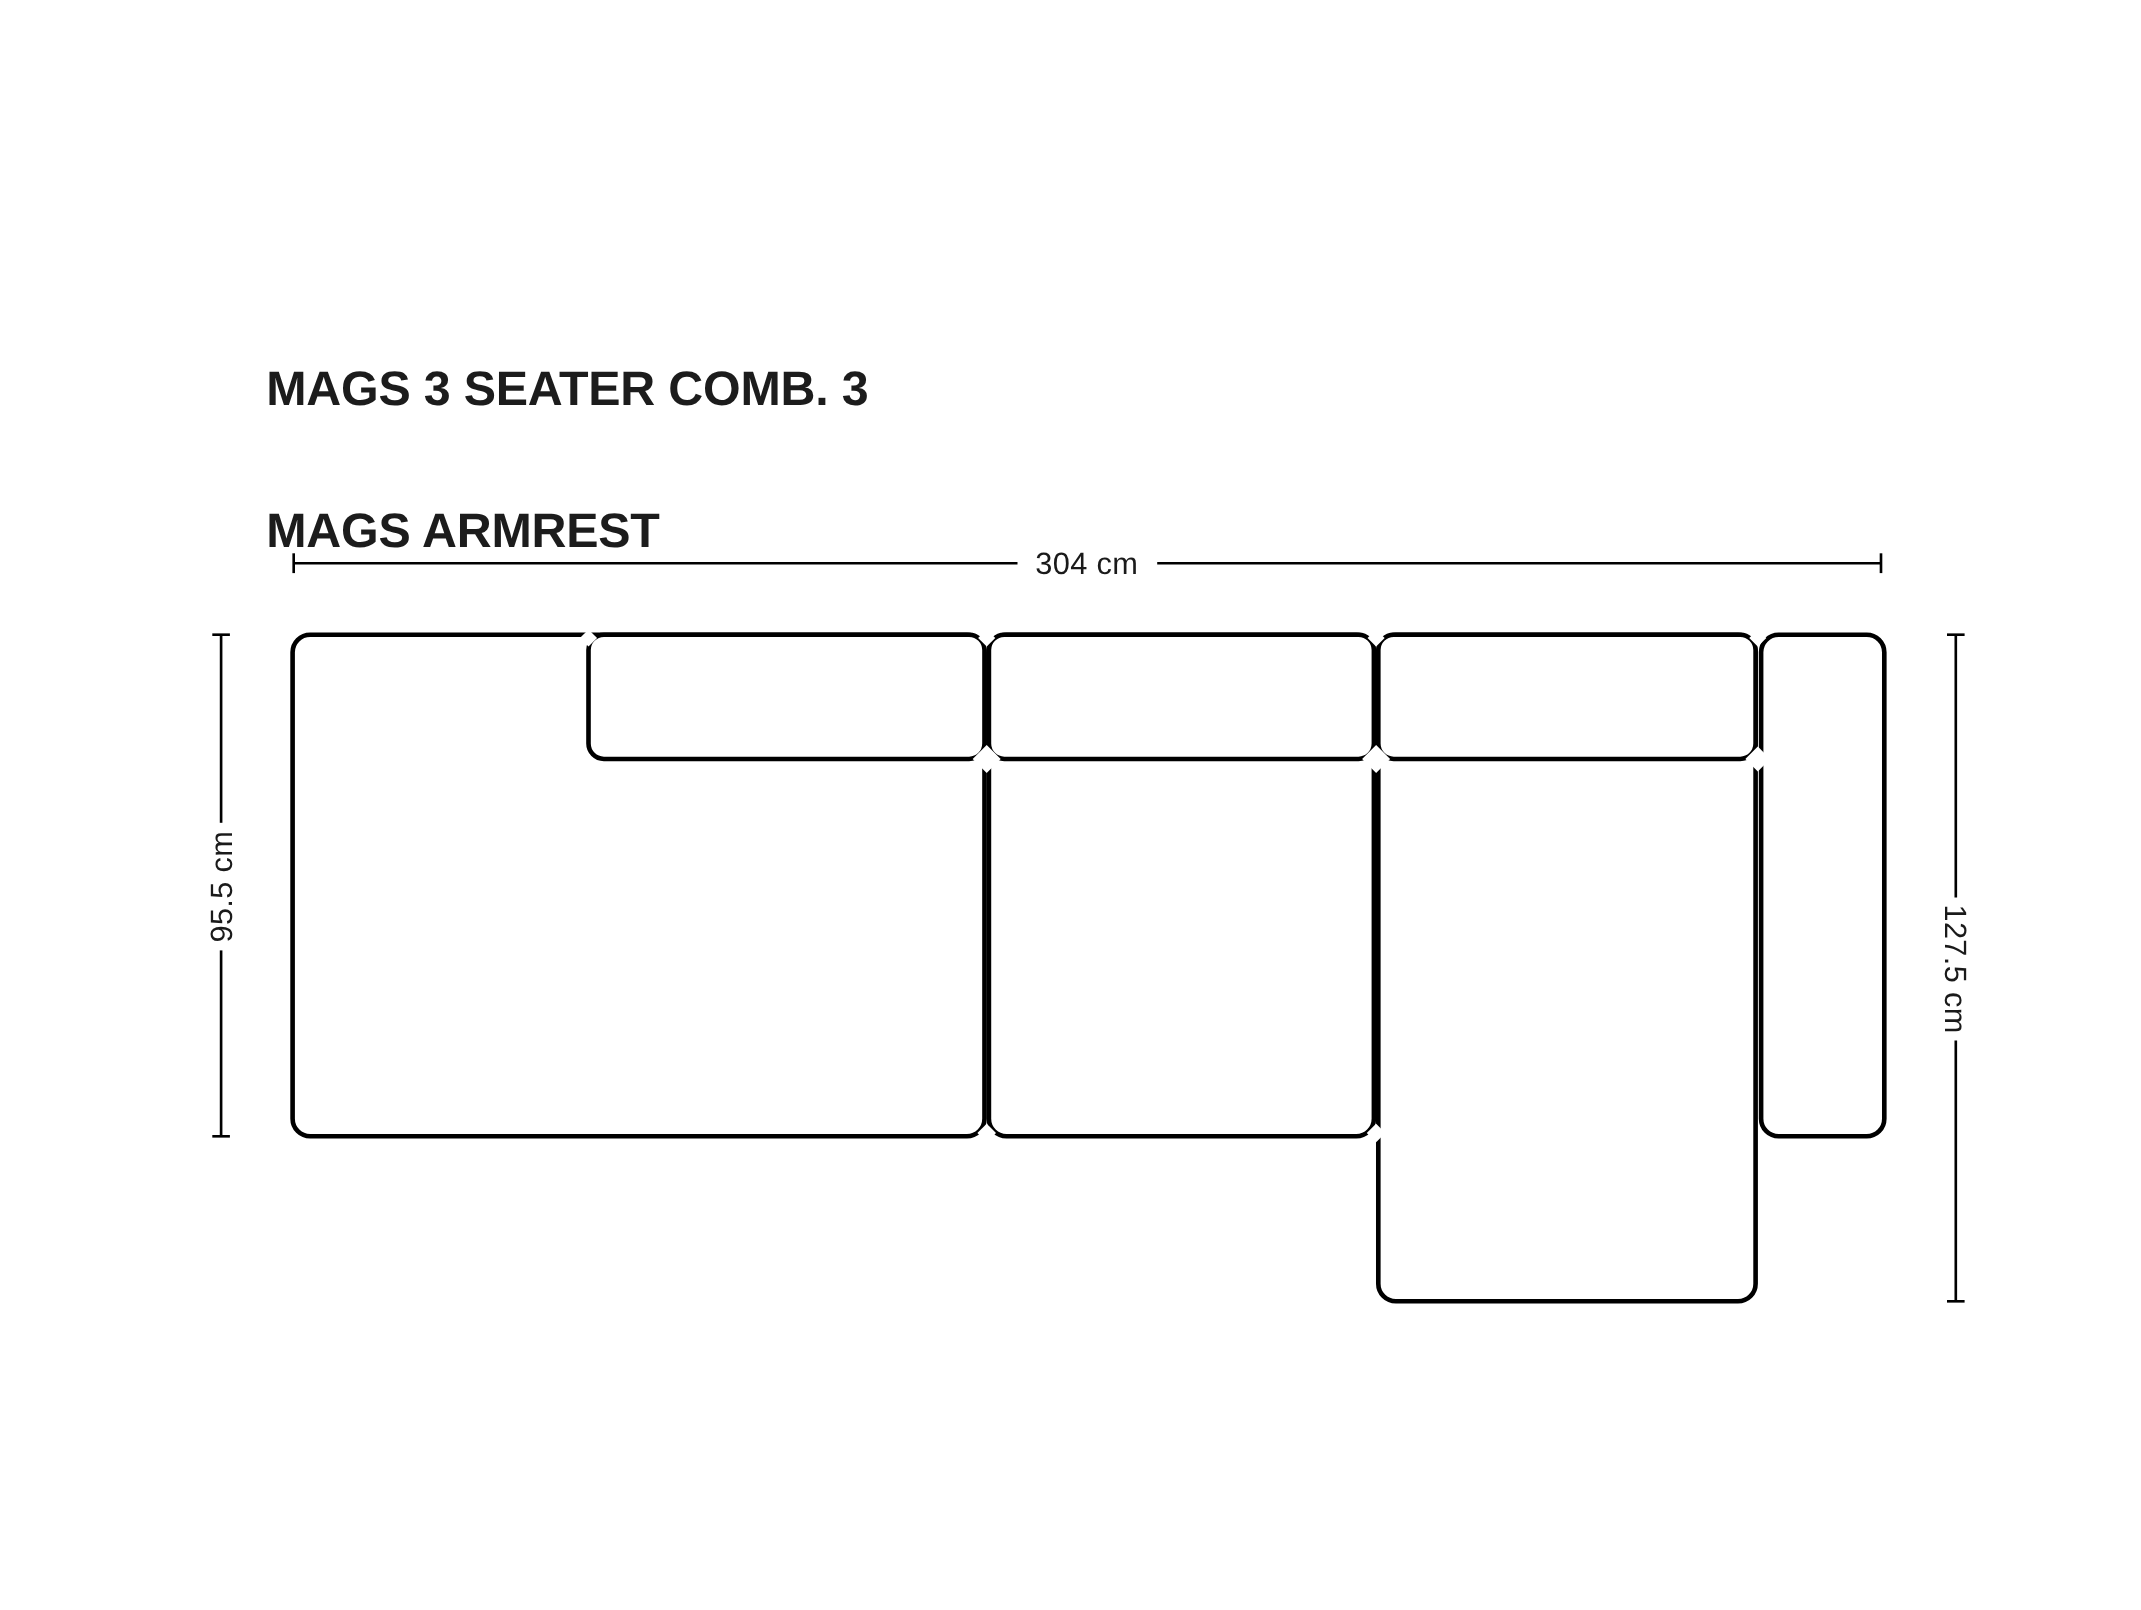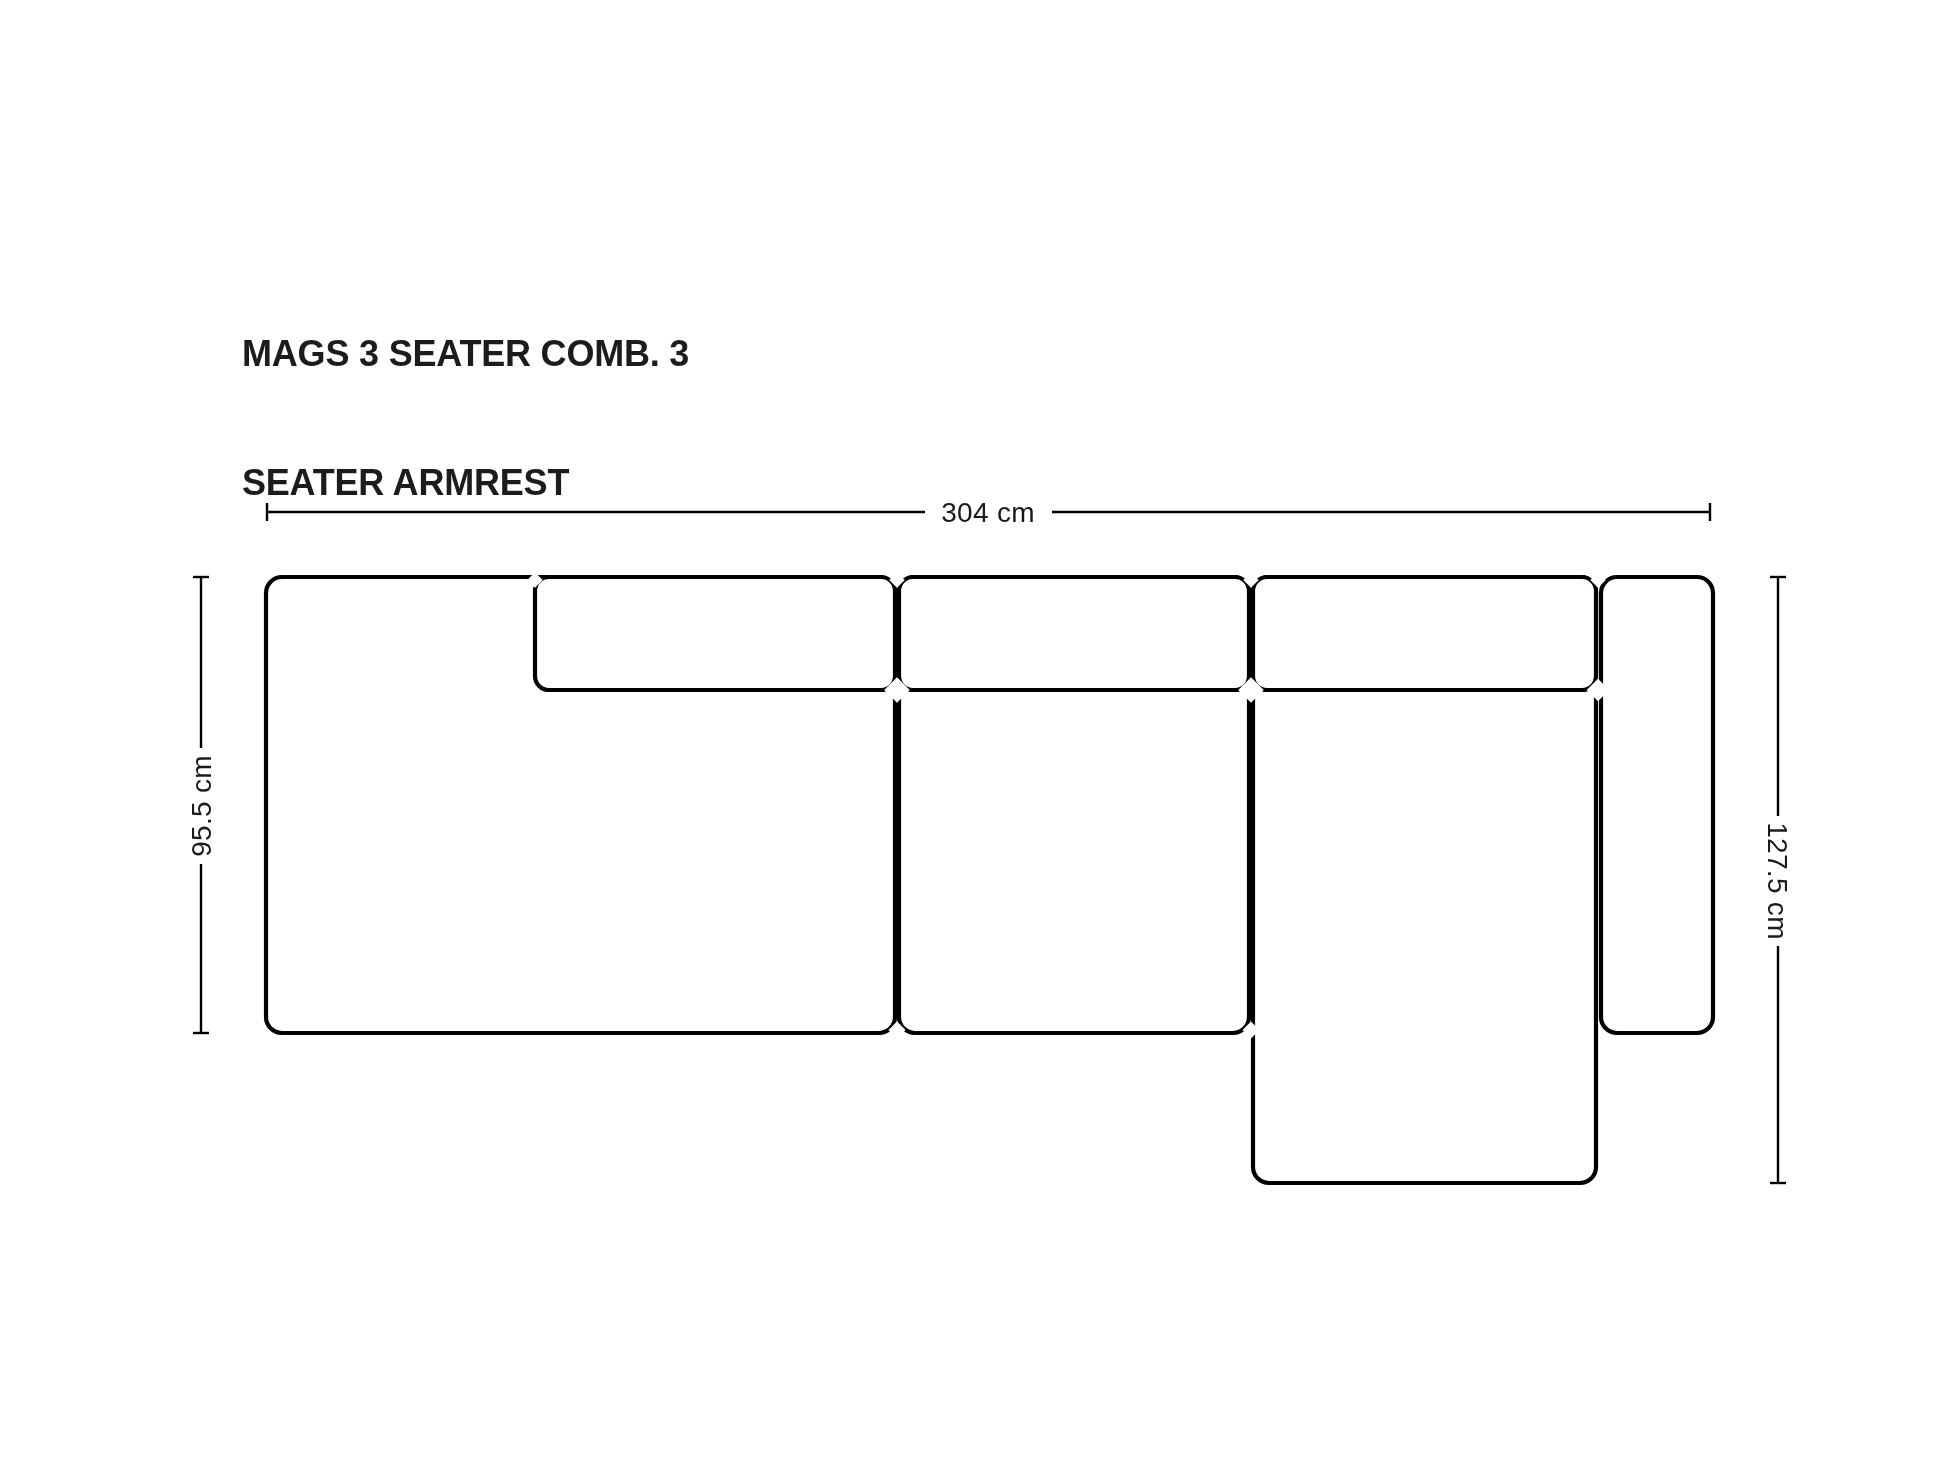--- a/index.html
+++ b/index.html
@@ -12,21 +12,21 @@
     width: 1946px;
     height: 1464px;
     background: #ffffff;
     font-family: "Liberation Sans", sans-serif;
     overflow: hidden;
   }
   .product-title {
     position: absolute;
     left: 242px;
     top: 246px;
-    font-size: 36px;
+    font-size: 44px;
     line-height: 43px;
     font-weight: 700;
     letter-spacing: -0.2px;
     color: #1c1c1c;
     white-space: pre;
   }
   svg.drawing {
     position: absolute;
     left: 0;
     top: 0;
@@ -53,21 +53,21 @@
     stroke: none;
   }
 </style>
 </head>
 <body>
 
 <div class="canvas">
 
   <div class="product-title">
     <div>MAGS 3 SEATER COMB. 3</div>
-    <div>SEATER ARMREST</div>
+    <div>MAGS ARMREST</div>
   </div>
 
   <svg class="drawing" width="1946" height="1464" viewBox="0 0 1946 1464">
 
     <g>
 
       <rect class="outline" x="266" y="577" width="629" height="456" rx="16"></rect>
 
       <rect class="outline" x="899" y="577" width="350" height="456" rx="16"></rect>
 

